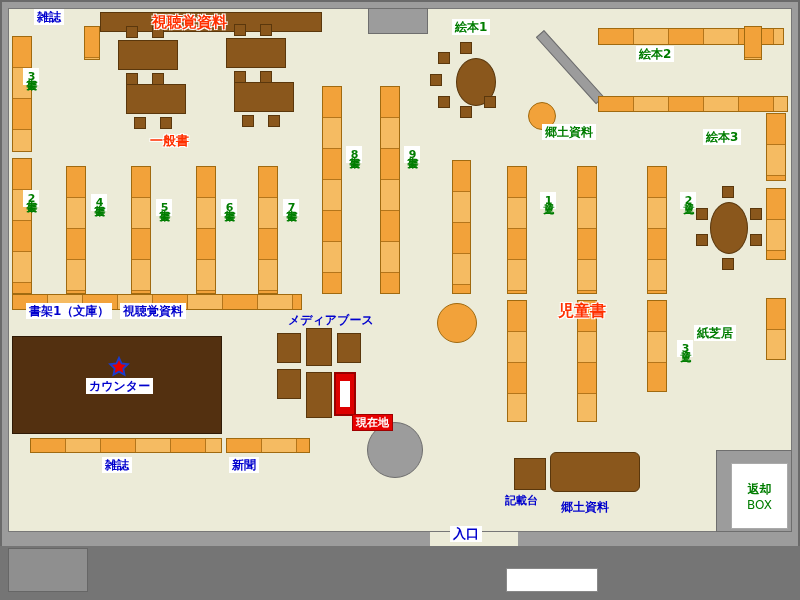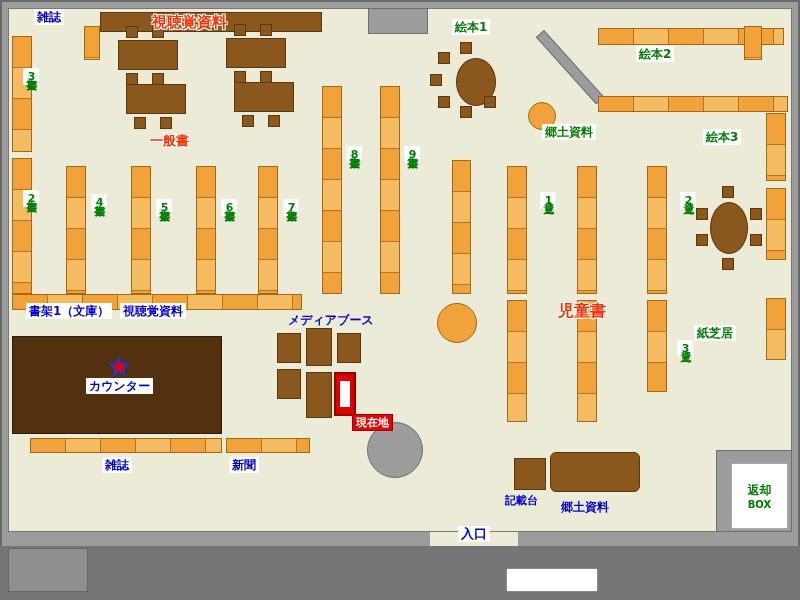--- a/index.html
+++ b/index.html
@@ -39,21 +39,21 @@
 
 <div class="map">
   <div class="floor"></div>
 
   <div class="wall" style="left:368px;top:8px;width:60px;height:26px;"></div>
   <div class="wall" style="left:544px;top:30px;width:90px;height:11px;transform:rotate(48deg);transform-origin:0 0;"></div>
   <div class="abs" style="left:430px;top:532px;width:88px;height:14px;background:#ecebd8;"></div>
   <div class="wall" style="left:716px;top:450px;width:76px;height:82px;"></div>
   <div class="white-area" style="left:731px;top:463px;width:57px;height:66px;">
     <span class="green" style="font-weight:bold;font-size:12px;">返却</span>
-    <span class="green" style="font-weight:bold;font-size:10px;">BOX</span>
+    <span class="green" style="font-weight:normal;font-size:12px;">BOX</span>
   </div>
   <div class="outside"></div>
   <div class="abs" style="left:8px;top:548px;width:80px;height:44px;background:#8f8f8f;border:1px solid #666;"></div>
   <div class="abs" style="left:506px;top:568px;width:92px;height:24px;background:#fff;border:1px solid #888;"></div>
 
   <div class="sv" style="left:12px;top:36px;width:20px;height:116px;"></div>
   <div class="sv" style="left:12px;top:158px;width:20px;height:136px;"></div>
   <div class="sv" style="left:84px;top:26px;width:16px;height:34px;"></div>
 
   <div class="tbl" style="left:100px;top:12px;width:222px;height:20px;"></div>
@@ -164,14 +164,14 @@
   <div class="plain blue" style="left:288px;top:312px;">メディアブース</div>
   <div class="bigred" style="left:558px;top:301px;font-size:16px;">児童書</div>
   <div class="lblbox green" style="left:694px;top:325px;">紙芝居</div>
   <div class="lblbox blue" style="left:86px;top:378px;">カウンター</div>
   <div class="current" style="left:352px;top:414px;text-align:right;">現在地</div>
 
   <div class="lblbox blue" style="left:102px;top:457px;">雑誌</div>
   <div class="lblbox blue" style="left:229px;top:457px;">新聞</div>
   <div class="plain blue" style="left:505px;top:493px;font-size:11px;">記載台</div>
   <div class="plain blue" style="left:561px;top:499px;">郷土資料</div>
-  <div class="lblbox blue" style="left:450px;top:526px;font-size:13px;margin-left:8px;">入口</div>
+  <div class="lblbox blue" style="left:450px;top:526px;font-size:13px;">入口</div>
 </div>
 
 </body></html>

